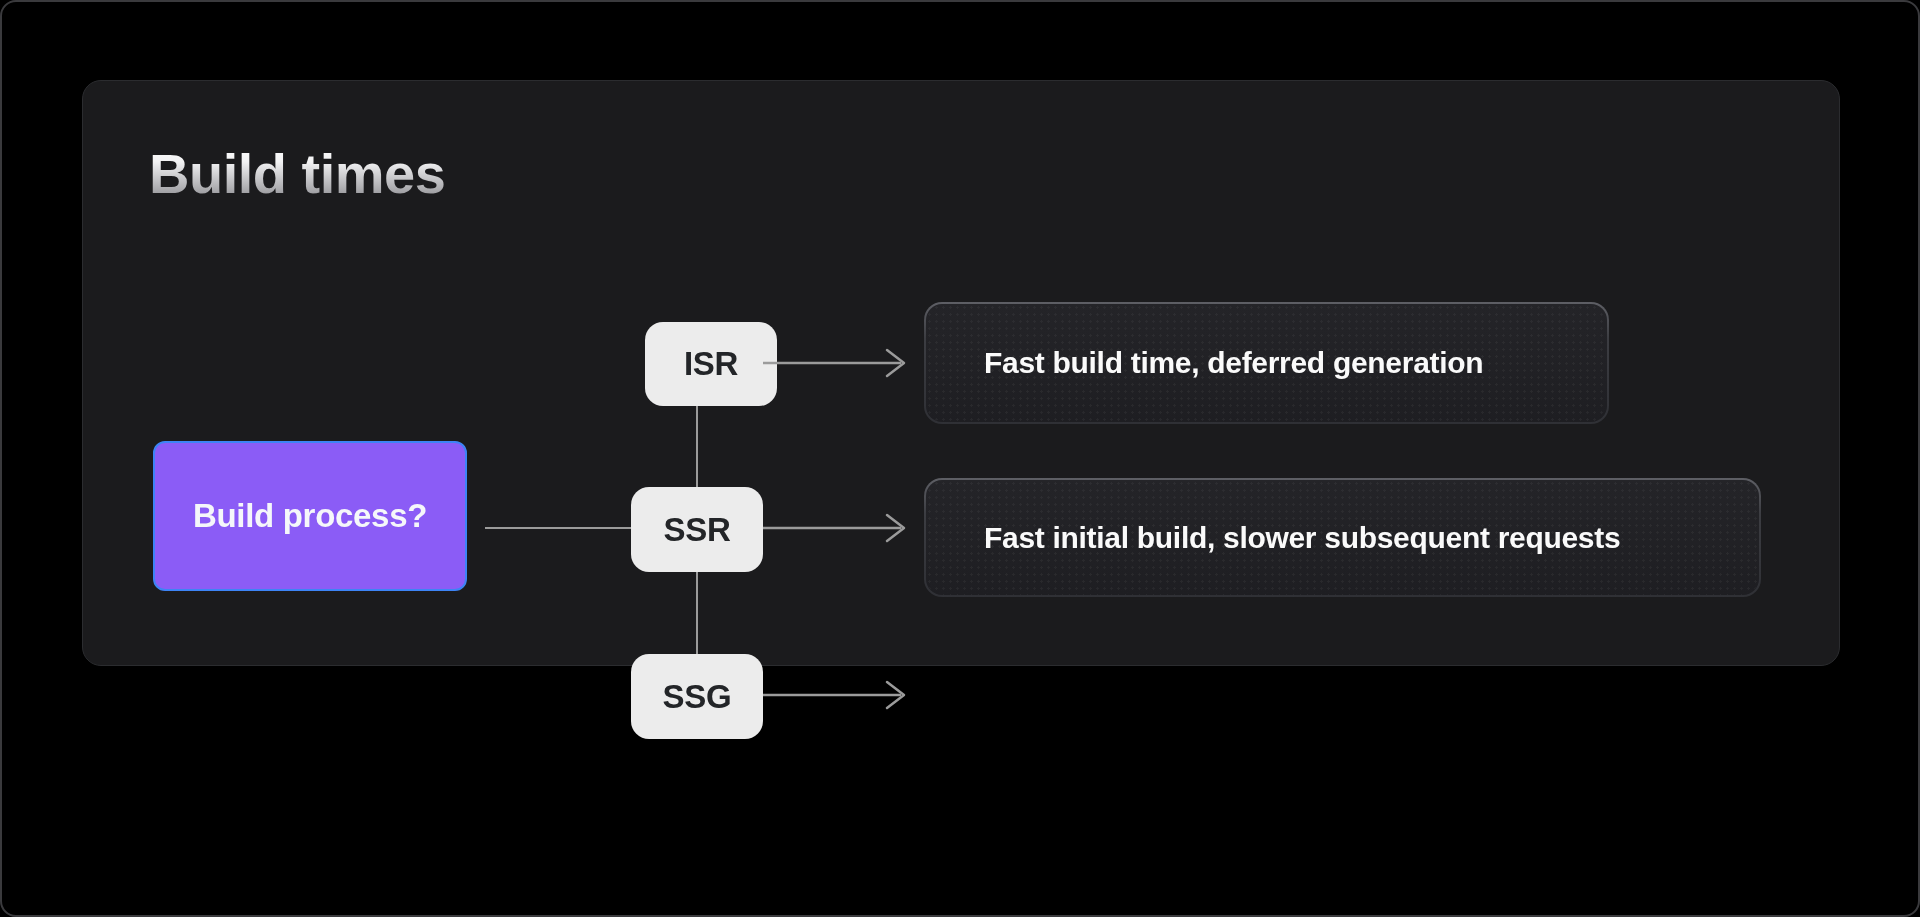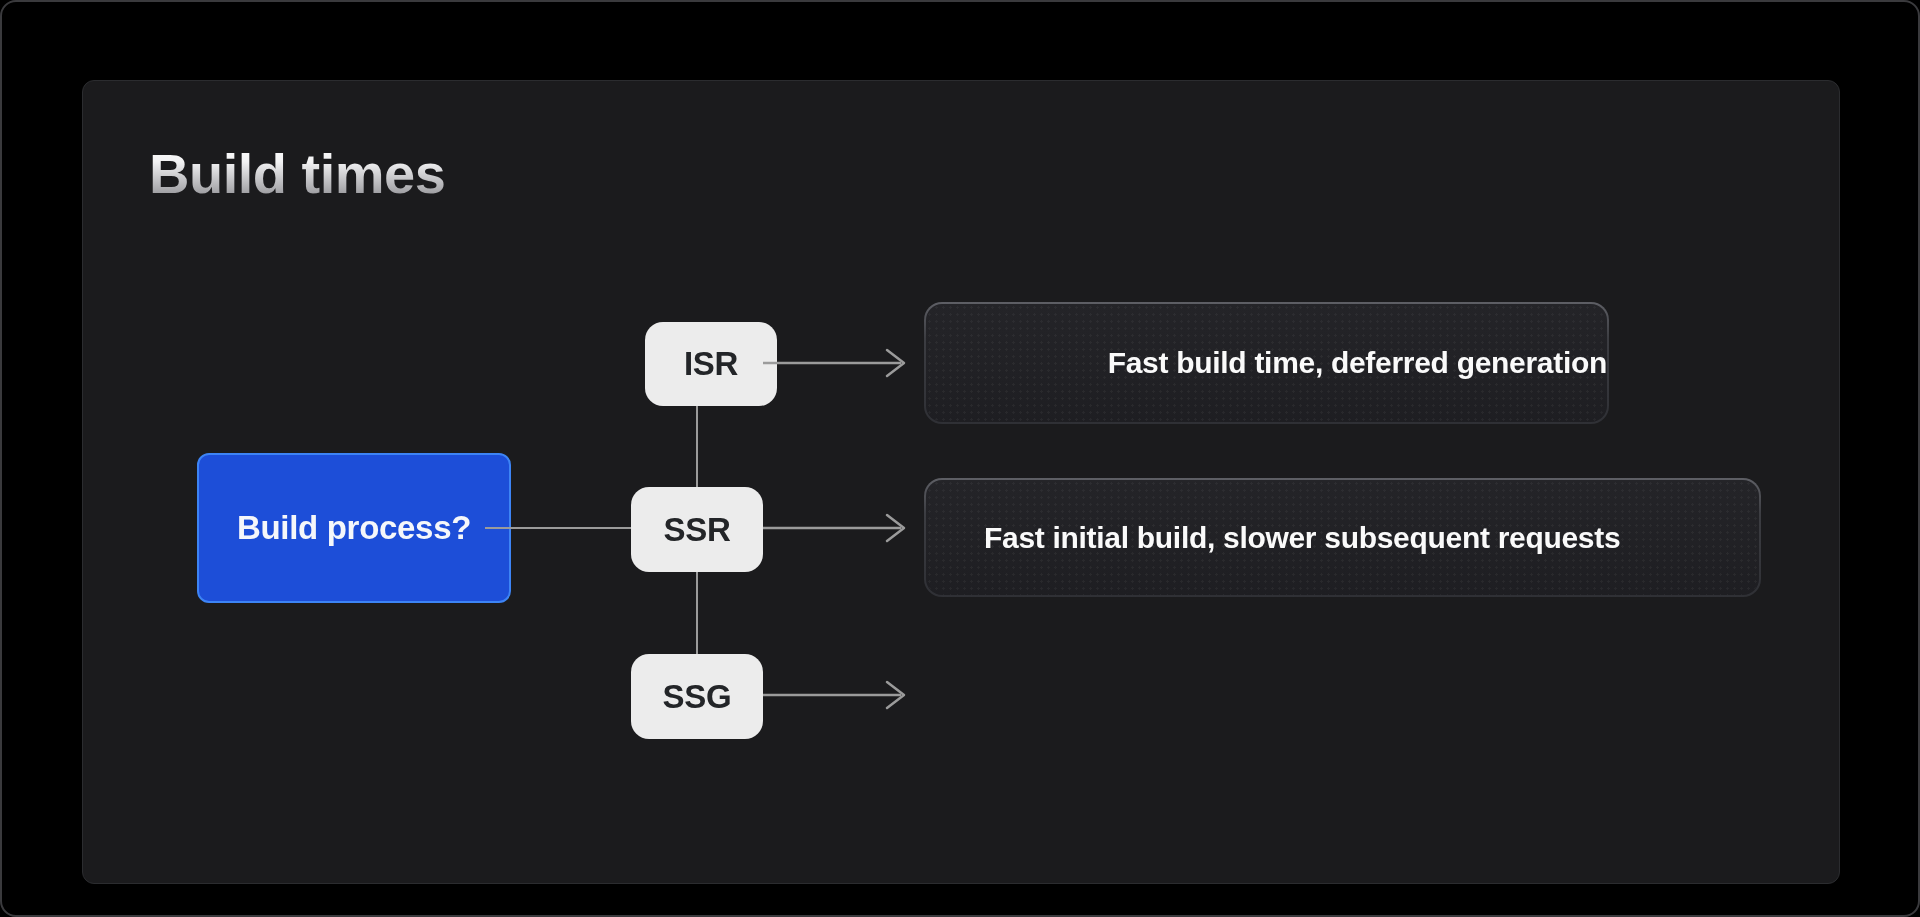--- a/index.html
+++ b/index.html
@@ -22,24 +22,24 @@
     border-radius: 16px;
     box-sizing: border-box;
     pointer-events: none;
     z-index: 5;
   }
   .slide-card {
     position: absolute;
     left: 82px;
     top: 80px;
     width: 1758px;
-    height: 804px;
+    height: 586px;
     background: #1b1b1d;
     border: 1px solid #2b2c2f;
-    border-radius: 12px;
+    border-radius: 19px;
     box-sizing: border-box;
   }
   .slide-title {
     position: absolute;
     left: 66px;
     top: 62px;
     margin: 0;
     font-size: 56px;
     line-height: 1.1;
     font-weight: 700;
@@ -47,31 +47,30 @@
     background: linear-gradient(180deg, #ffffff 0%, #f2f2f3 30%, #828287 100%);
     -webkit-background-clip: text;
     background-clip: text;
     color: transparent;
     -webkit-text-fill-color: transparent;
   }
   
   .decision-node {
     position: absolute;
     left: 70px;
-    top: 372px;
+    top: 360px;
     width: 314px;
     height: 150px;
     box-sizing: border-box;
-    background: #1d4ed8;
+    background: #8b5cf6;
     border: 2px solid #3d84f5;
     border-radius: 12px;
     display: flex;
     align-items: center;
     justify-content: center;
-    margin-left: 44px;
   }
   .decision-node .node-label {
     color: #f5f7fa;
     font-size: 33px;
     font-weight: 700;
     letter-spacing: -0.3px;
   }
   .branch-node {
     position: absolute;
     left: 548px;
@@ -117,21 +116,21 @@
     pointer-events: none;
   }
   .outcome-label {
     color: #fafafa;
     font-size: 30px;
     font-weight: 700;
     letter-spacing: -0.3px;
     position: relative;
     z-index: 1;
   }
-  #outcome-isr { top: 221px; width: 685px; height: 122px; justify-content: flex-end; }
+  #outcome-isr { top: 221px; width: 685px; height: 122px; }
   #outcome-ssr { top: 388px; width: 837px; height: 119px; margin-top: 9px; }
   #outcome-ssg { top: 553px; width: 700px; height: 122px; }
   
   .connector-h {
     position: absolute;
     left: 402px;
     top: 446px;
     width: 146px;
     height: 2px;
     background: #9b9b9b;

